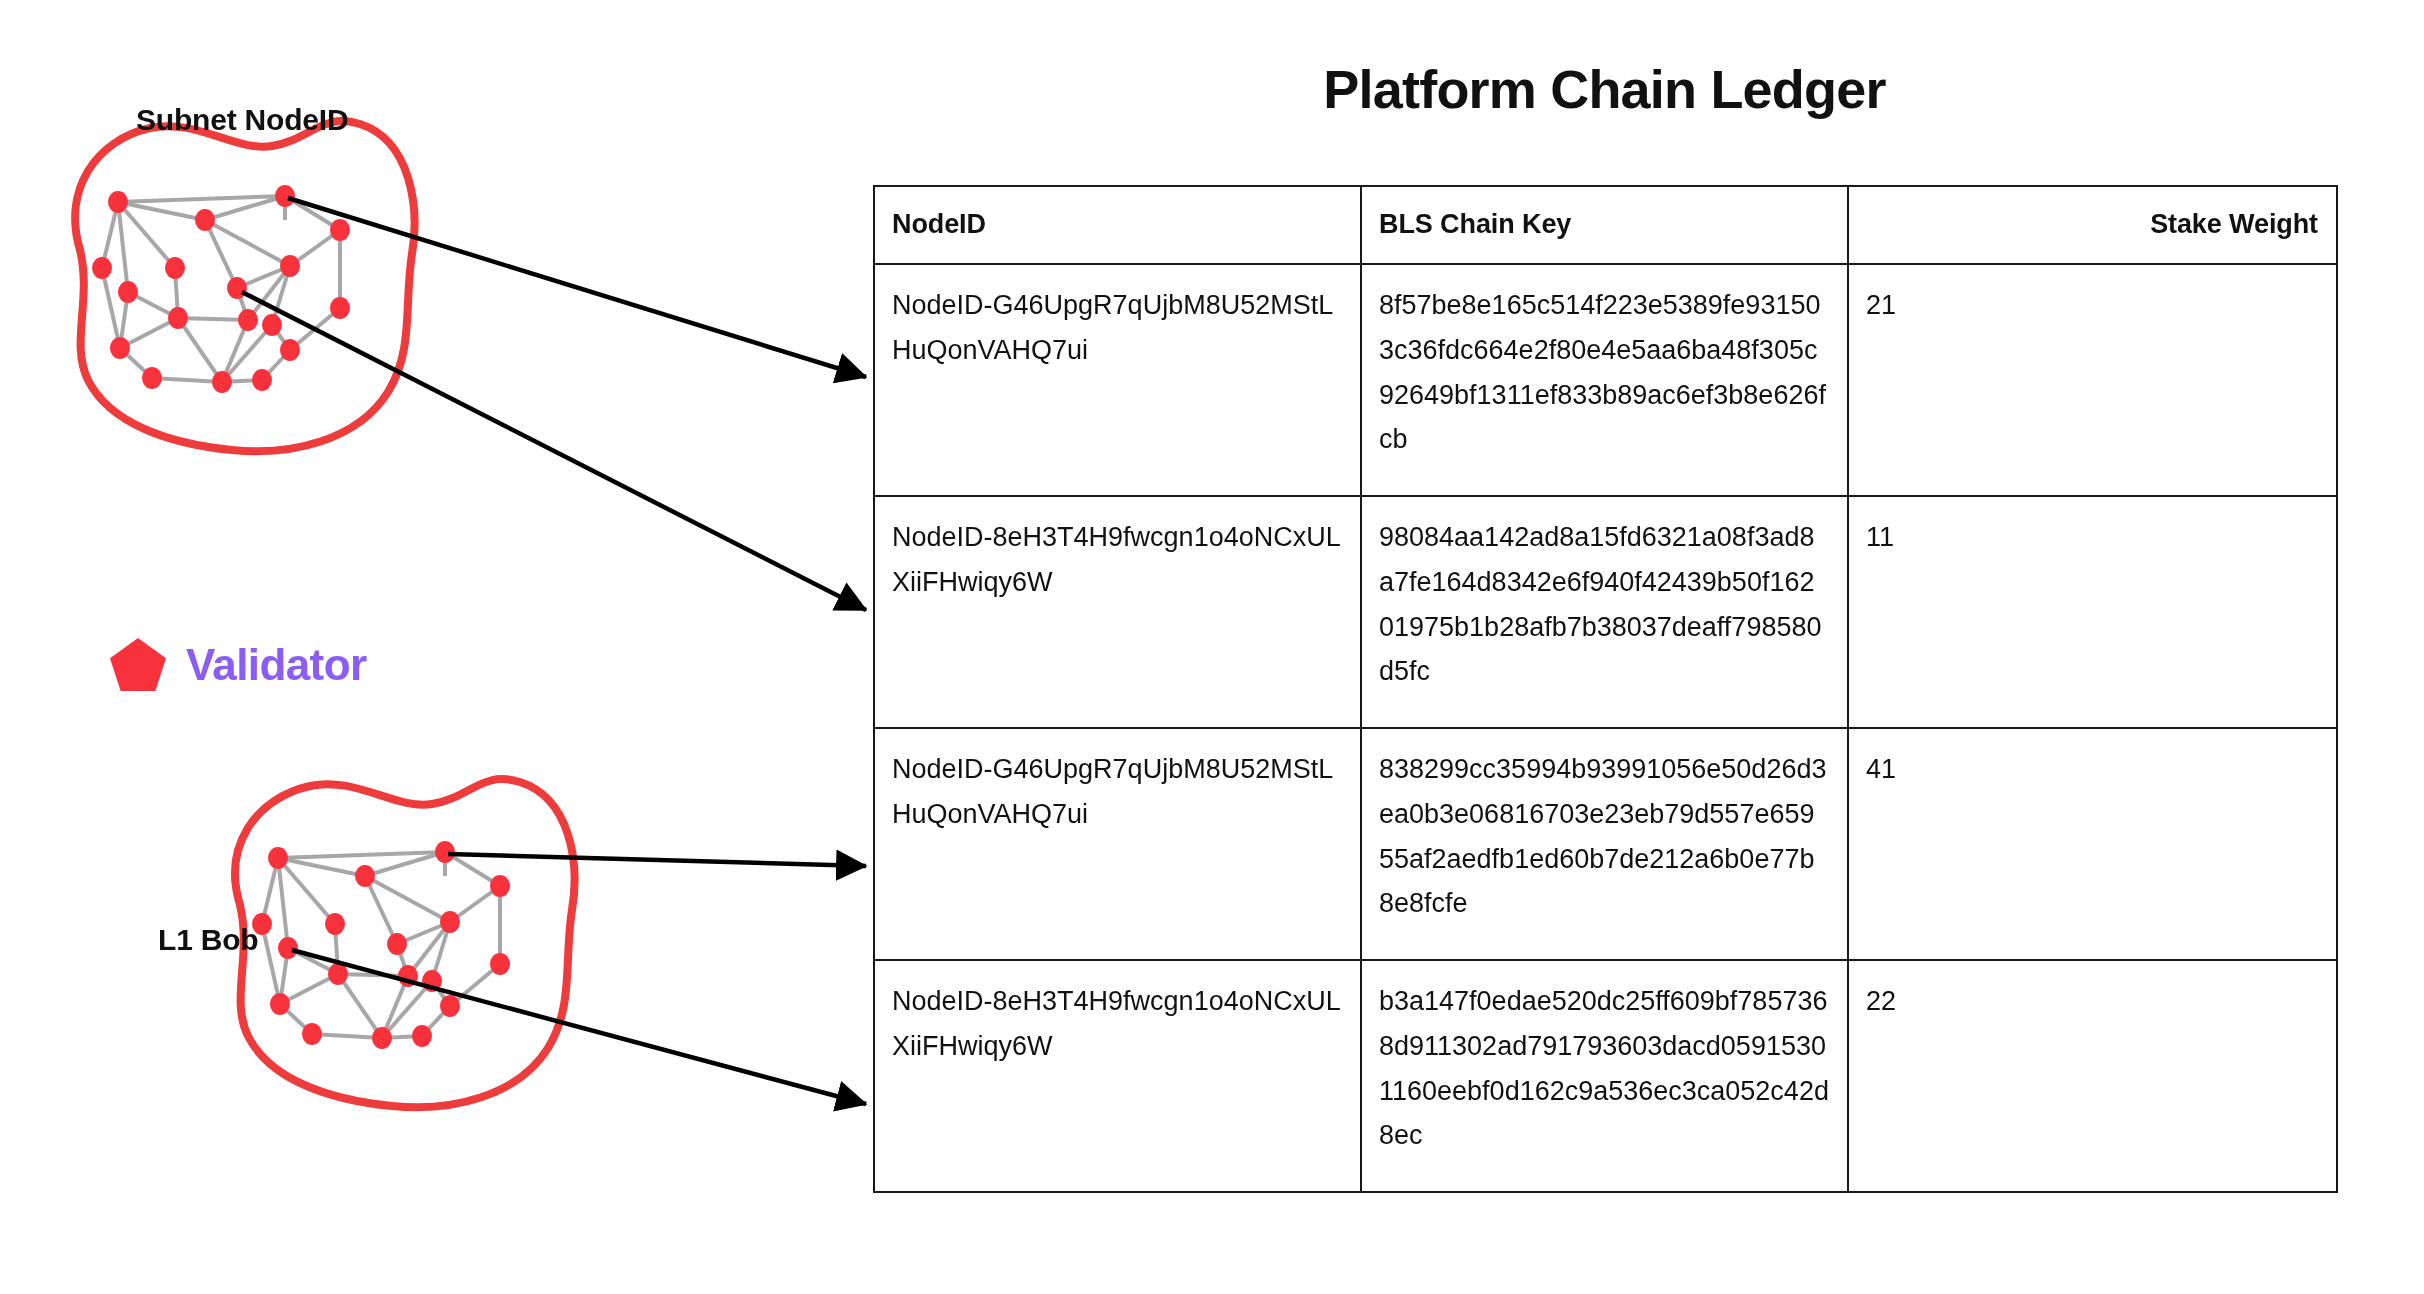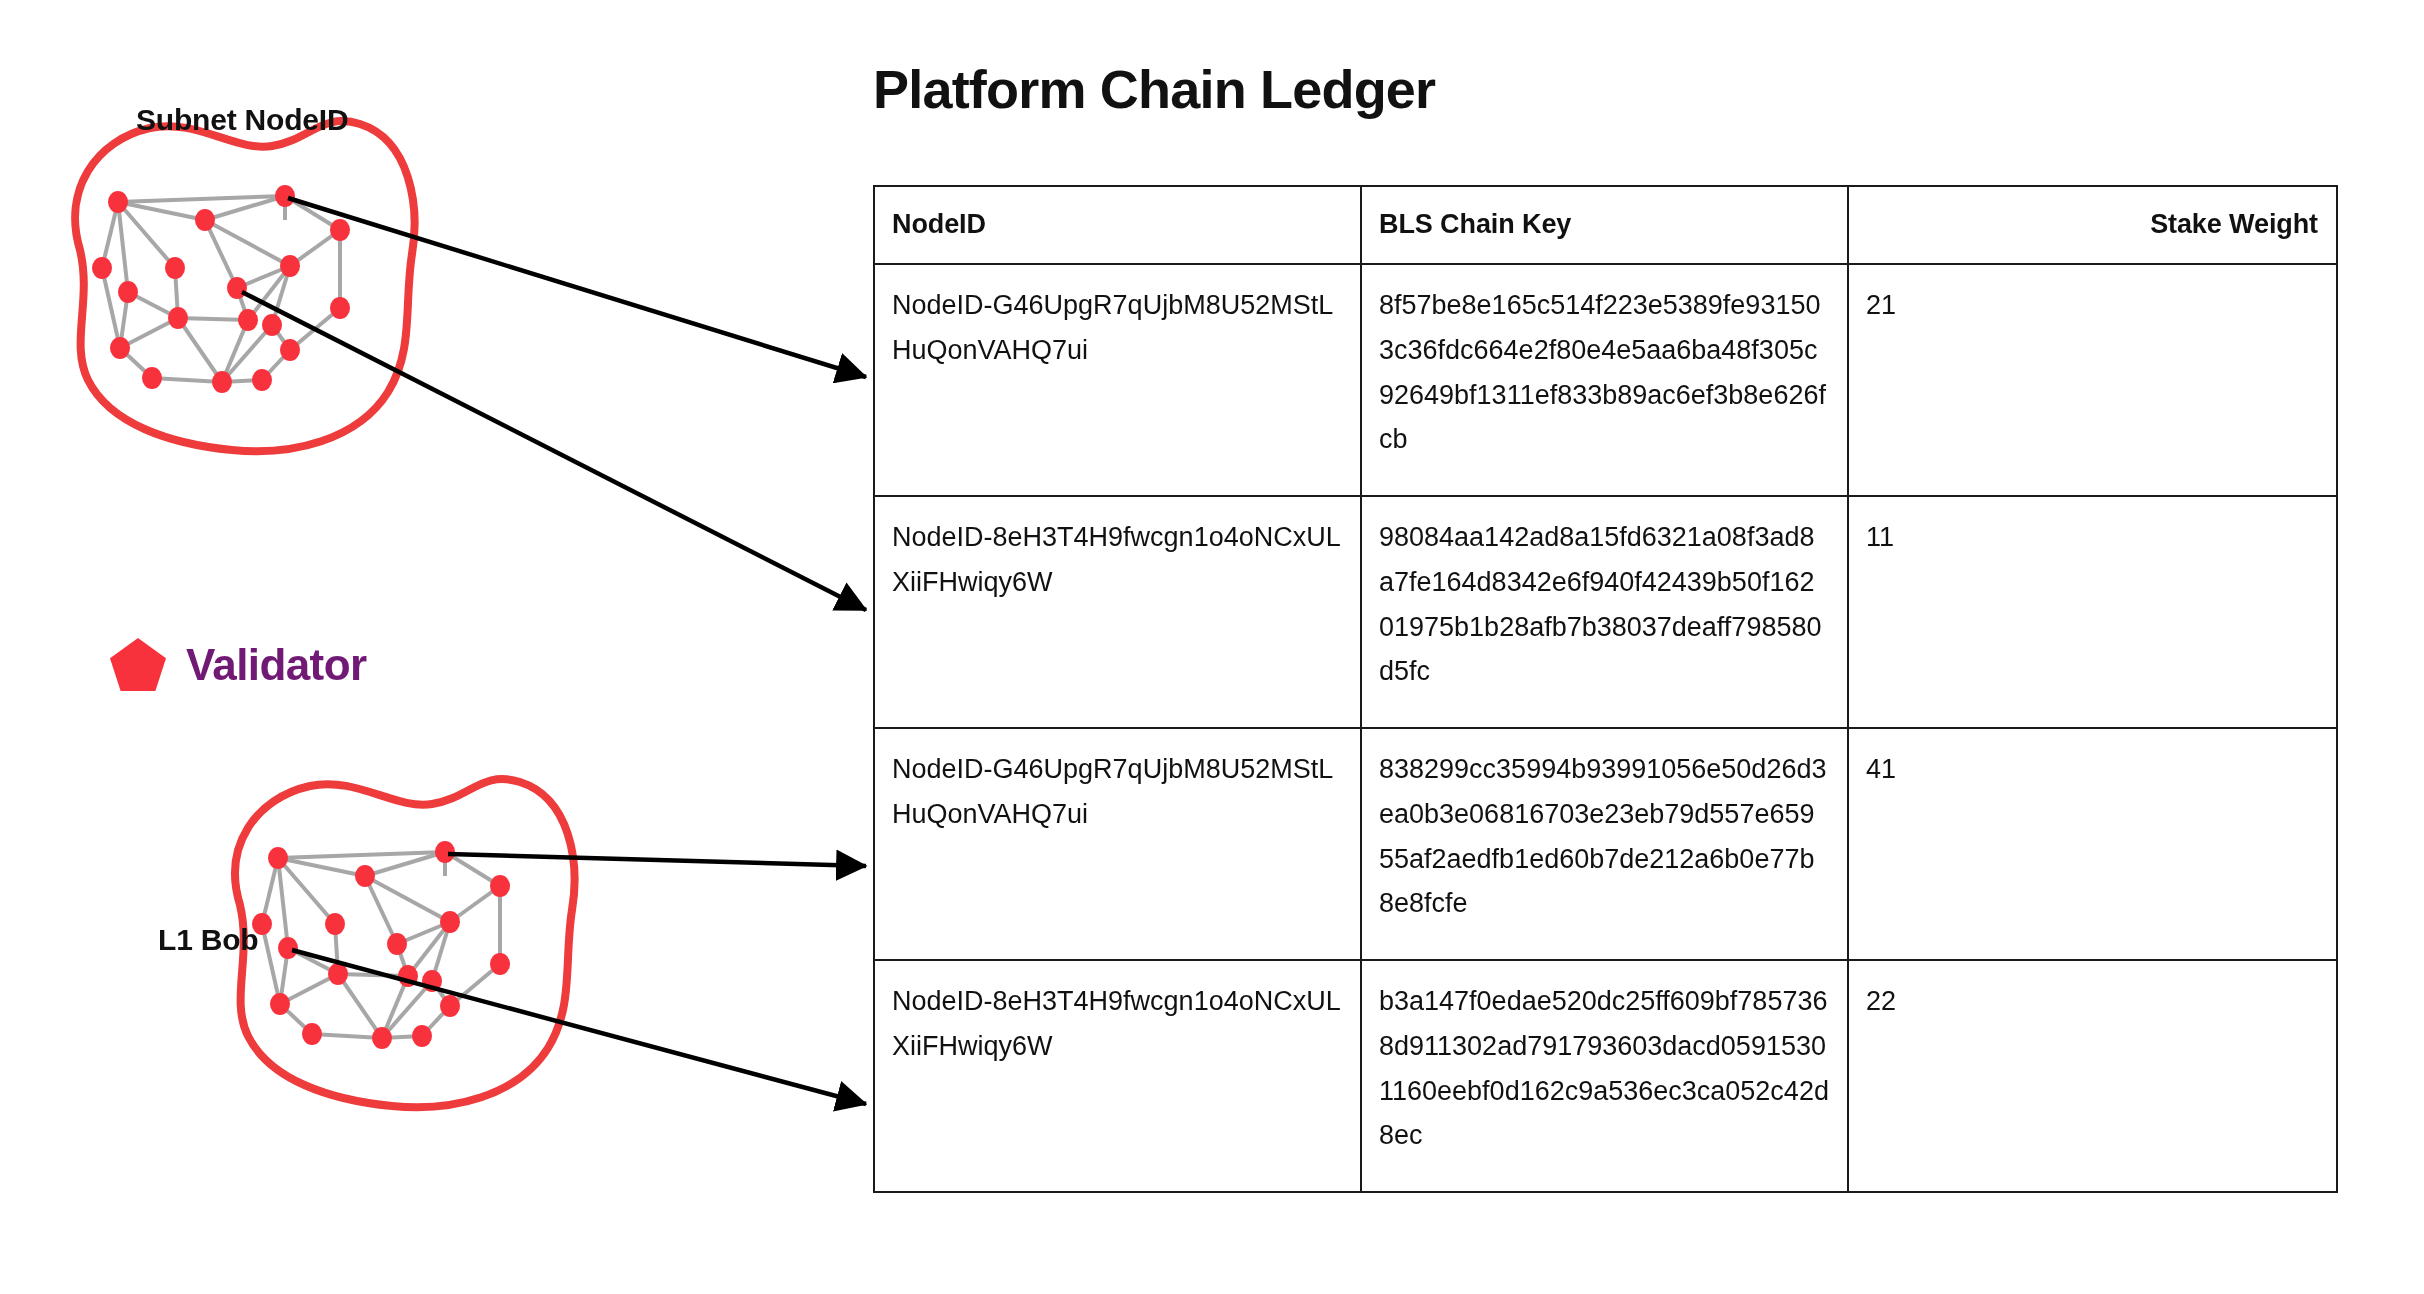--- a/index.html
+++ b/index.html
@@ -53,29 +53,30 @@
   #legend-pentagon {
     width: 56px;
     height: 53px;
     background: #F8323C;
     clip-path: polygon(50% 0%, 100% 38%, 81% 100%, 19% 100%, 0% 38%);
   }
   #legend-label {
     font-size: 44px;
     font-weight: bold;
     letter-spacing: -0.6px;
-    color: #701a75;
+    color: #8b5cf6;
   }
 
   
   #ledger-title {
     position: absolute;
     left: 873px;
     top: 58px;
     width: 1463px;
+    text-align: center;
     font-size: 54px;
     font-weight: bold;
     letter-spacing: -0.8px;
     color: #111111;
   }
 
   #ledger-table {
     position: absolute;
     left: 873px;
     top: 185px;

